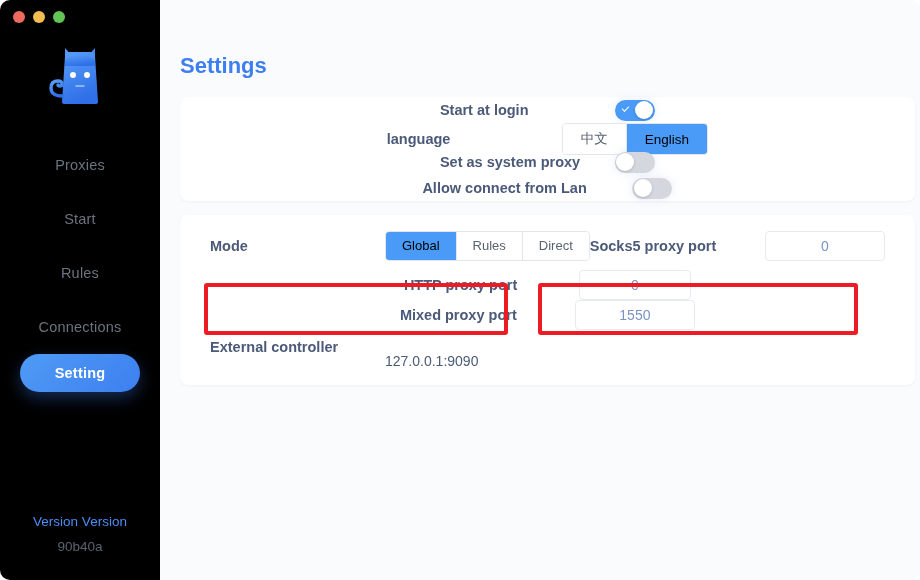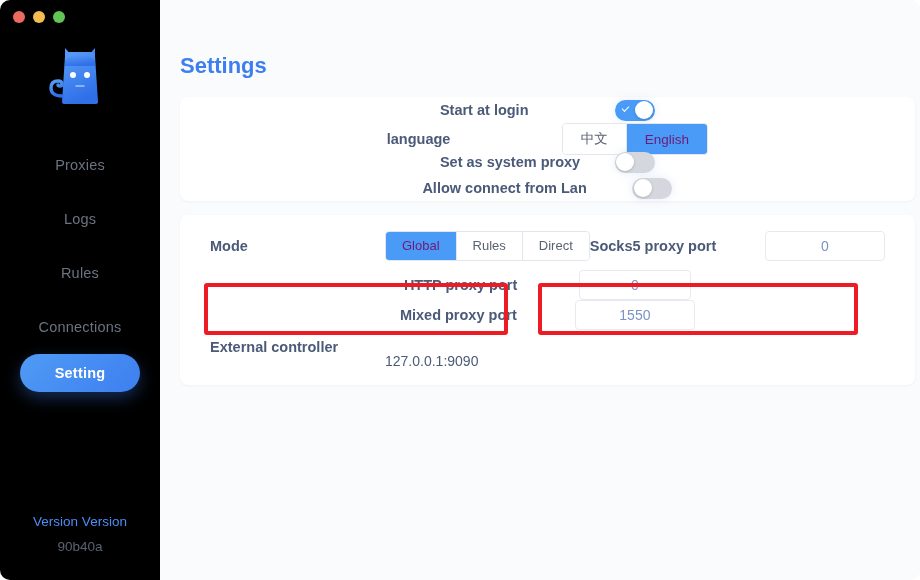--- a/index.html
+++ b/index.html
@@ -172,21 +172,21 @@
     font-size: 13px;
     color: #5a6272;
     border-right: 1px solid #e3e7ed;
     cursor: pointer;
     background: #ffffff;
     white-space: nowrap;
   }
   .seg:last-child { border-right: none; }
   .seg.active {
     background: #4a9bf8;
-    color: #701a75;
+    color: #000000;
   }
   .segmented.lang .seg { padding: 0 18px; height: 30px; font-size: 13.5px; }
 
   
   .port-input {
     width: 112px;
     height: 30px;
     border: 1px solid #e6eaf0;
     border-radius: 4px;
     background: #ffffff;
@@ -242,21 +242,21 @@
         <circle cx="44" cy="33" r="3" fill="#ffffff"></circle>
         <path d="M33 44 L41 44" stroke="#ffffff" stroke-width="1.2" stroke-linecap="round" opacity="0.85"></path>
       </svg>
     </div>
 
     <div class="nav">
       <div class="nav-item">
         <span>Proxies</span>
       </div>
       <div class="nav-item">
-        <span>Logs</span>
+        <span>Start</span>
       </div>
       <div class="nav-item">
         <span>Rules</span>
       </div>
       <div class="nav-item">
         <span>Connections</span>
       </div>
       <div class="nav-item active">
         <span>Setting</span>
       </div>

